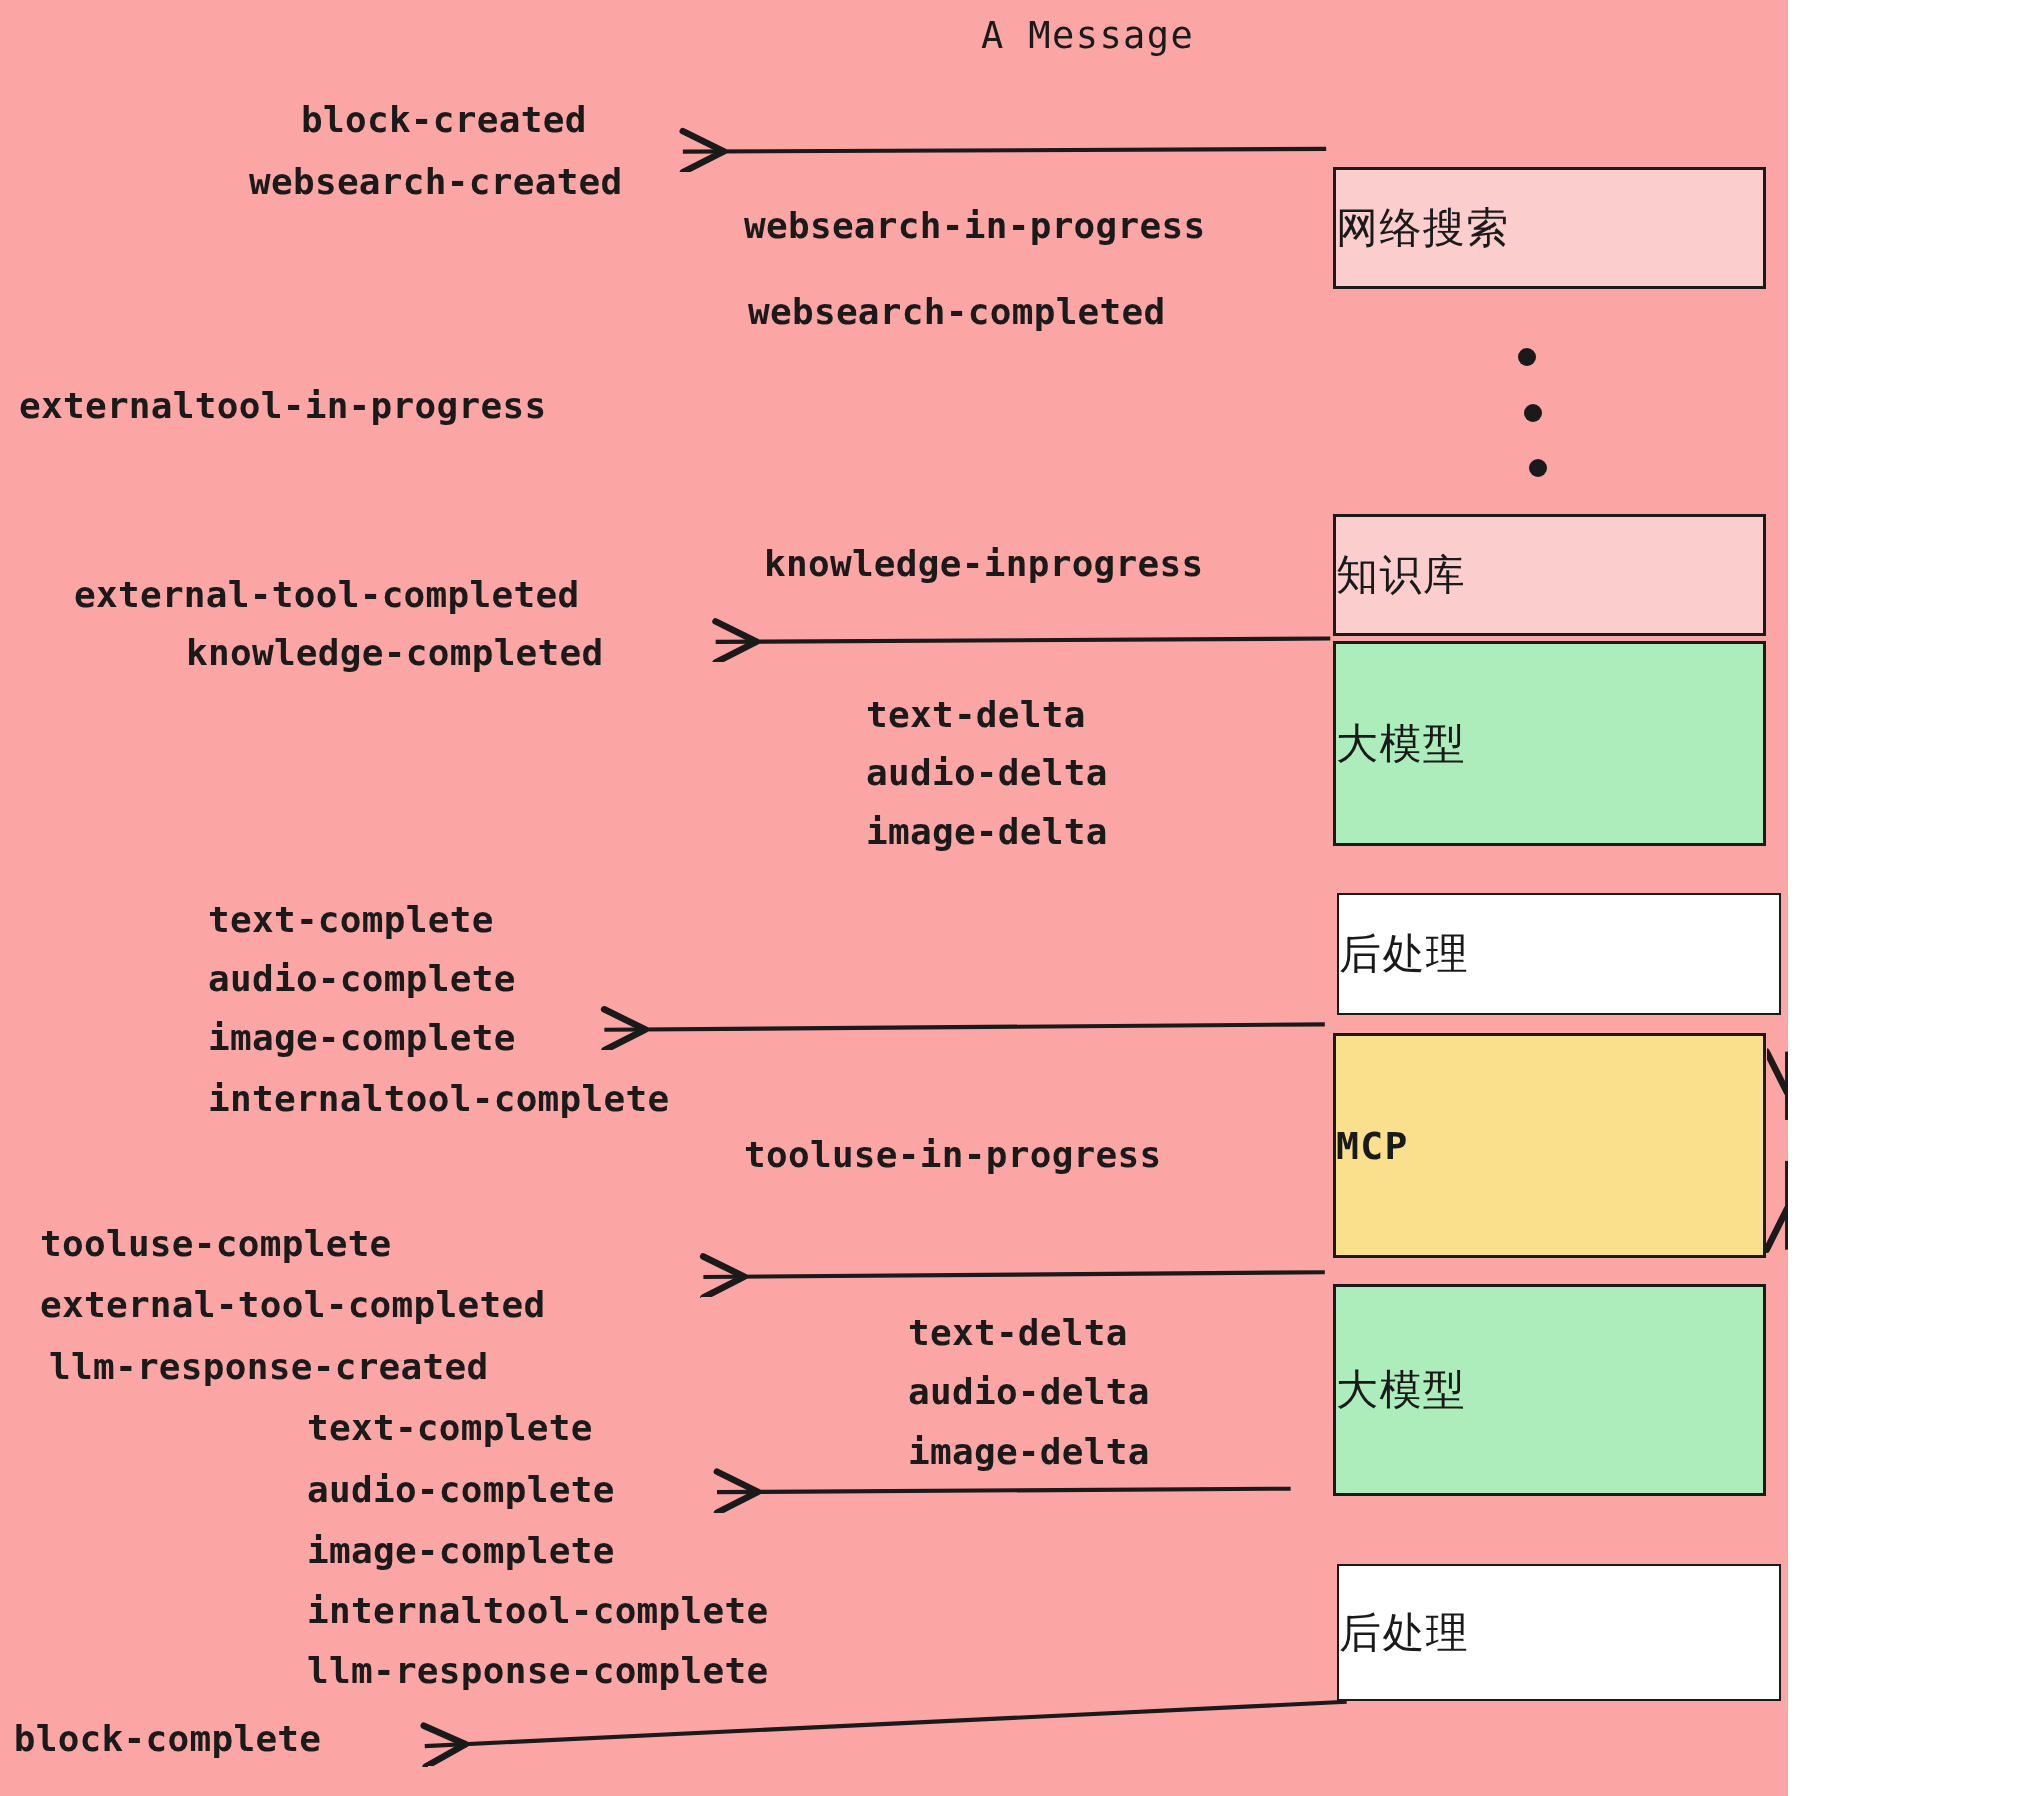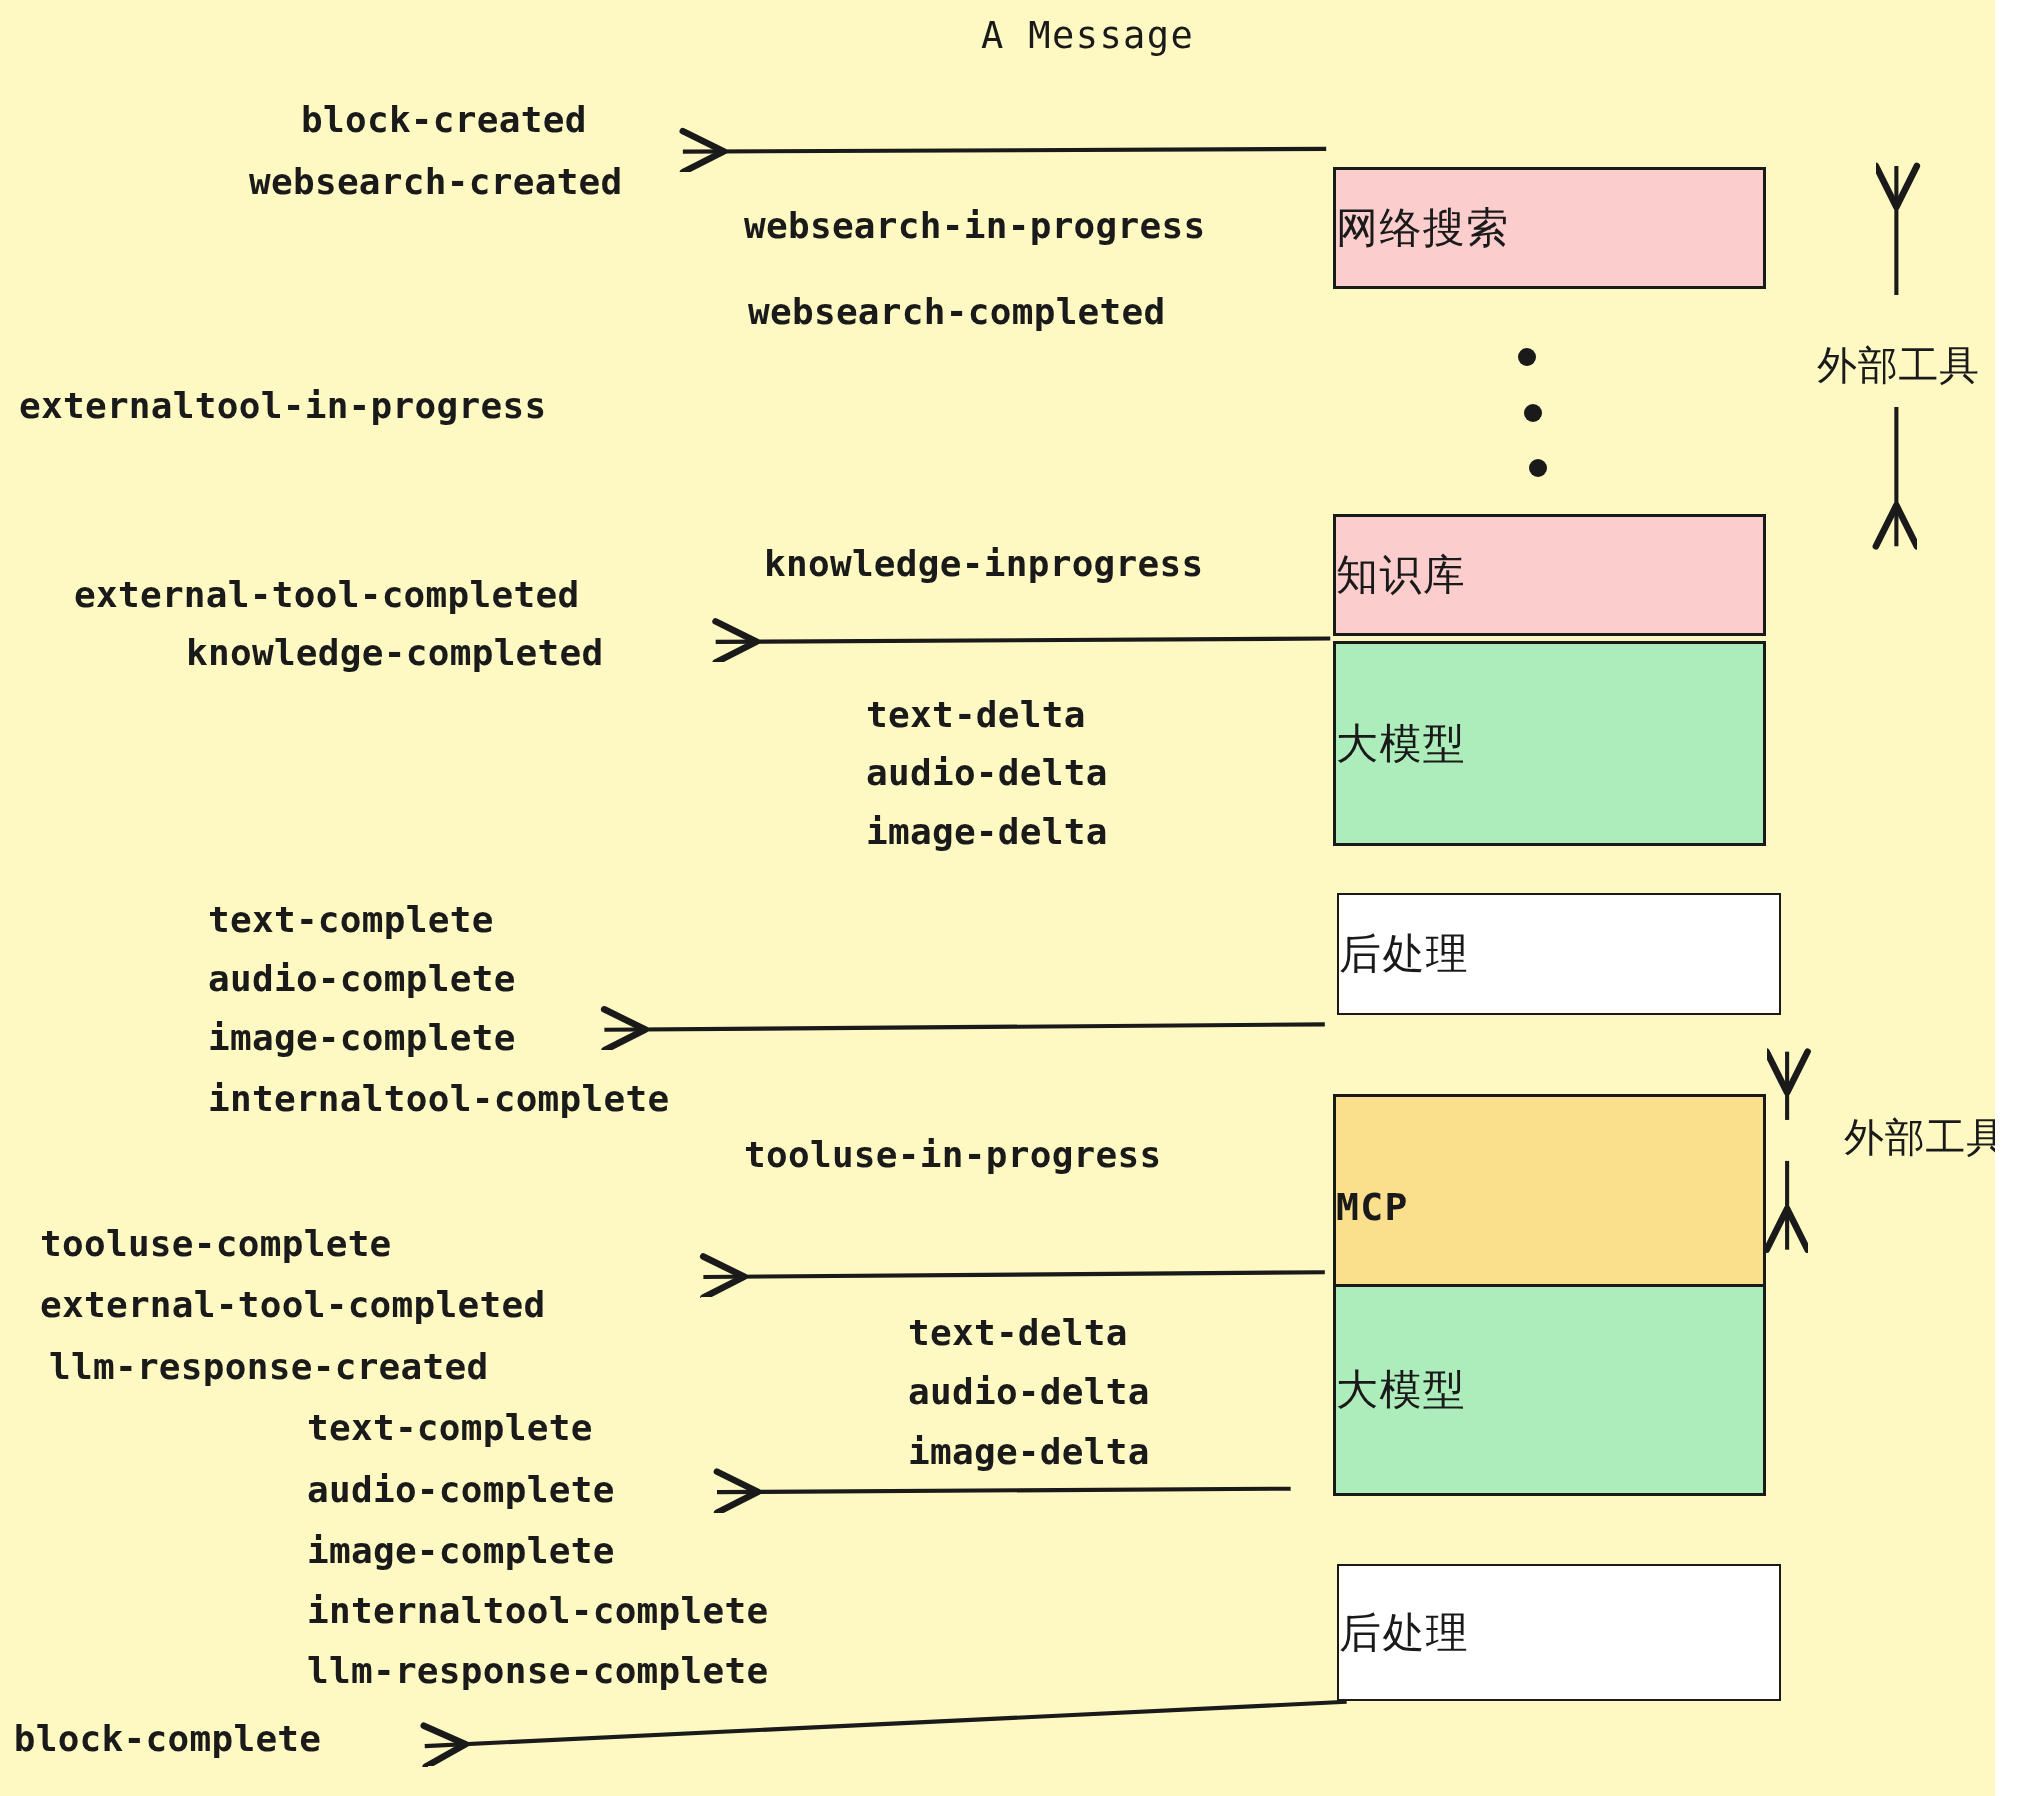--- a/index.html
+++ b/index.html
@@ -5,23 +5,23 @@
   html, body {
     margin: 0;
     padding: 0;
     background: #ffffff;
   }
   body {
     font-family: "DejaVu Sans Mono", monospace;
   }
   #stage {
     position: relative;
-    width: 1995px;
+    width: 1788px;
     height: 1796px;
-    background: #fef9c3;
+    background: #fca5a5;
     overflow: hidden;
   }
   .evt {
     position: absolute;
     font-family: "DejaVu Sans Mono", monospace;
     font-size: 36px;
     line-height: 1;
     color: #1a1a1a;
     white-space: nowrap;
     letter-spacing: 0.3px;
@@ -119,21 +119,21 @@
   </div>
 
   <div class="node" style="left:1333px; top:641px; width:433px; height:205px; background:#ADEDBC;">
     <span>大模型</span>
   </div>
 
   <div class="node" style="left:1337px; top:893px; width:444px; height:122px; background:#FFFFFF; border-width:2.7px;">
     <span>后处理</span>
   </div>
 
-  <div class="node latin" style="left:1333px; top:1094px; width:433px; height:225px; background:#FAE08C;">
+  <div class="node latin" style="left:1333px; top:1033px; width:433px; height:225px; background:#FAE08C;">
     <span>MCP</span>
   </div>
 
   <div class="node" style="left:1333px; top:1284px; width:433px; height:212px; background:#ADEDBC;">
     <span>大模型</span>
   </div>
 
   <div class="node" style="left:1337px; top:1564px; width:444px; height:137px; background:#FFFFFF; border-width:2.7px;">
     <span>后处理</span>
   </div>

